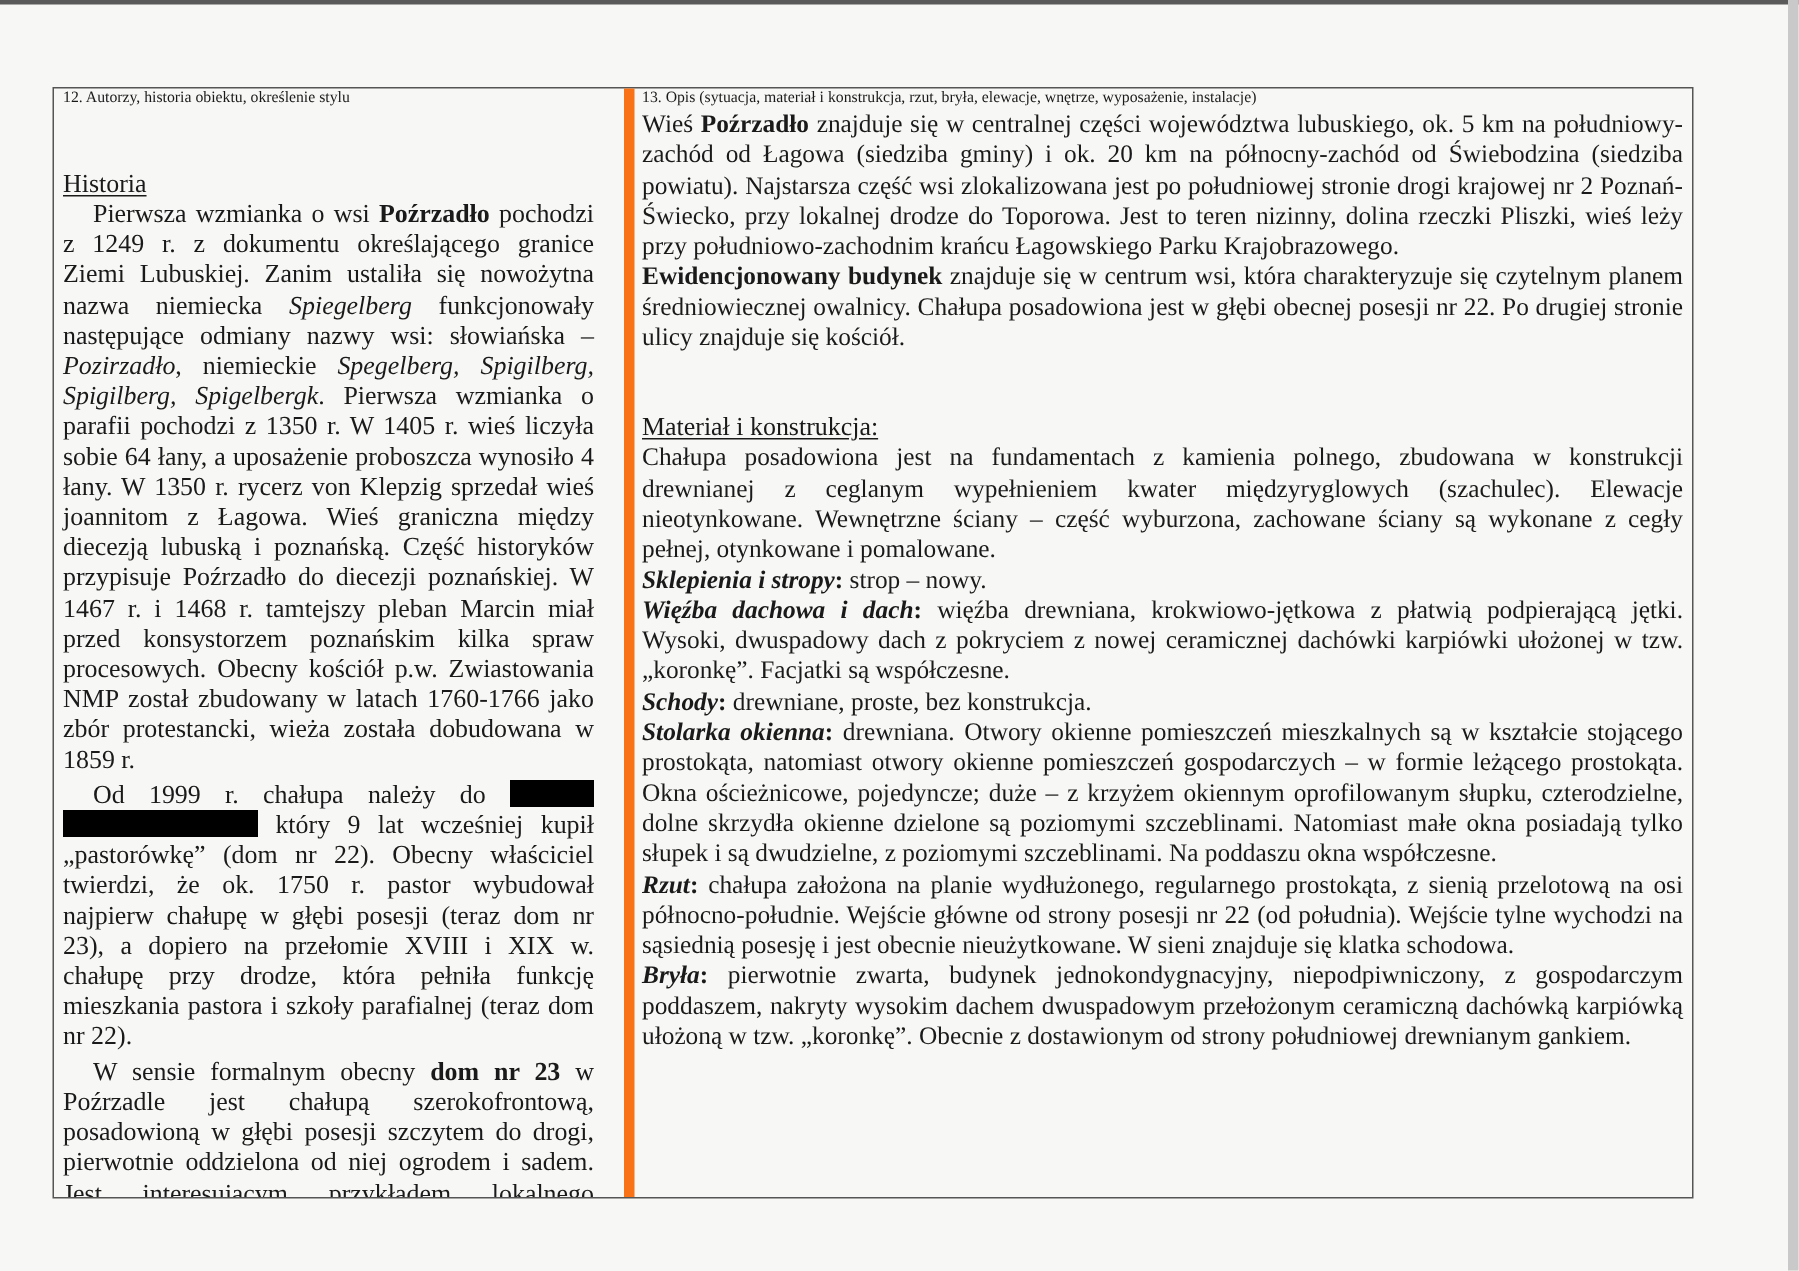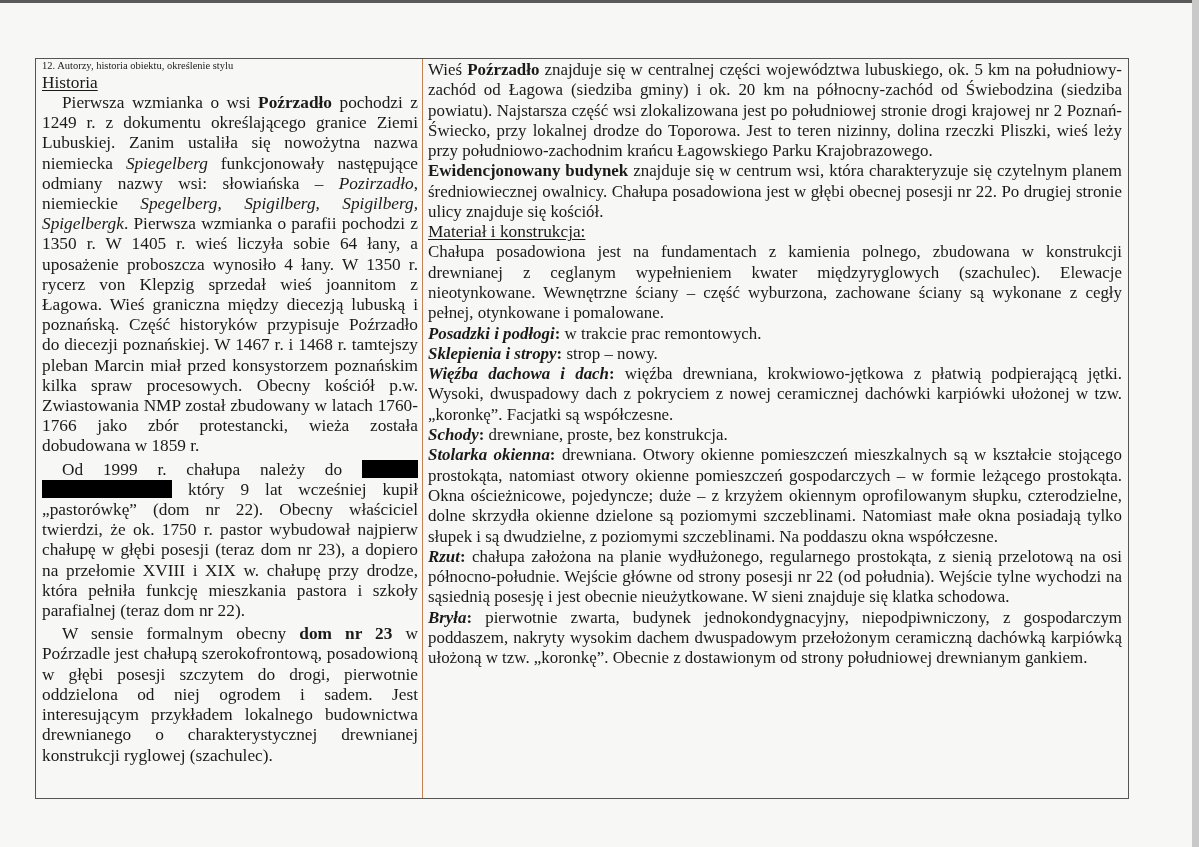--- a/index.html
+++ b/index.html
@@ -9,24 +9,24 @@
     font-family:"Liberation Serif", "DejaVu Serif", serif;
     color:#1a1a1a;
   }
   .scan-topline { position:absolute; left:0; top:0; width:1199px; height:3px; background:#5a5a5a; }
   .scan-right { position:absolute; right:0; top:0; width:7px; height:847px; background:#c9c9c9; }
   .sheet {
     position:absolute; left:35px; top:58px; width:1094px; height:741px;
     border:1px solid #555; box-sizing:border-box; display:flex;
   }
   .col { box-sizing:border-box; position:relative; overflow:hidden; }
-  .col-left { width:387px; border-right:1px solid #f97316; padding:1px 4px 0 6px; }
+  .col-left { width:387px; border-right:7px solid #f97316; padding:1px 20px 0 6px; }
   .col-right { flex:1; padding:1px 6px 0 5px; }
   .section-label { font-size:10.5px; line-height:12px; height:13px; white-space:nowrap; }
-  .heading { font-size:17.3px; line-height:20px; text-decoration:underline; text-underline-offset:2px; }
+  .heading { font-size:17.3px; line-height:20px; text-decoration:underline; text-underline-offset:2px;margin-top:40px; }
   .p { font-size:17.3px; line-height:20.2px; text-align:justify; margin:0; }
   .indent { text-indent:20px; }
   .gap { margin-top:3px; }
   b { font-weight:bold; }
   i { font-style:italic; }
   .bi { font-weight:bold; font-style:italic; }
   .redact { display:inline-block; background:#000; vertical-align:-3px; height:18px; }
   .r1 { width:56px; }
   .r2 { width:130px; }
   .rp { font-size:16.9px; line-height:20.3px; text-align:justify; margin:0; }
@@ -44,26 +44,26 @@
 
     <p class="p indent"><span>Pierwsza wzmianka o wsi </span><b>Poźrzadło</b><span> pochodzi z 1249 r. z dokumentu określającego granice Ziemi Lubuskiej. Zanim ustaliła się nowożytna nazwa niemiecka </span><i>Spiegelberg</i><span> funkcjonowały następujące odmiany nazwy wsi: słowiańska – </span><i>Pozirzadło</i><span>, niemieckie </span><i>Spegelberg, Spigilberg, Spigilberg, Spigelbergk</i><span>. Pierwsza wzmianka o parafii pochodzi z 1350 r. W 1405 r. wieś liczyła sobie 64 łany, a uposażenie proboszcza wynosiło 4 łany. W 1350 r. rycerz von Klepzig sprzedał wieś joannitom z Łagowa. Wieś graniczna między diecezją lubuską i poznańską. Część historyków przypisuje Poźrzadło do diecezji poznańskiej. W 1467 r. i 1468 r. tamtejszy pleban Marcin miał przed konsystorzem poznańskim kilka spraw procesowych. Obecny kościół p.w. Zwiastowania NMP został zbudowany w latach 1760-1766 jako zbór protestancki, wieża została dobudowana w 1859 r.</span></p>
 
 
     <p class="p indent gap"><span>Od 1999 r. chałupa należy do </span><span class="redact r1"></span> <span class="redact r2"></span><span> który 9 lat wcześniej kupił „pastorówkę” (dom nr 22). Obecny właściciel twierdzi, że ok. 1750 r. pastor wybudował najpierw chałupę w głębi posesji (teraz dom nr 23), a dopiero na przełomie XVIII i XIX w. chałupę przy drodze, która pełniła funkcję mieszkania pastora i szkoły parafialnej (teraz dom nr 22).</span></p>
 
     <p class="p indent gap"><span>W sensie formalnym obecny </span><b>dom nr 23</b><span> w Poźrzadle jest chałupą szerokofrontową, posadowioną w głębi posesji szczytem do drogi, pierwotnie oddzielona od niej ogrodem i sadem. Jest interesującym przykładem lokalnego budownictwa drewnianego o charakterystycznej drewnianej konstrukcji ryglowej (szachulec).</span></p>
   </div>
 
   <div class="col col-right">
+    <div class="section-label">13. Opis  (sytuacja, materiał i konstrukcja, rzut, bryła, elewacje, wnętrze, wyposażenie, instalacje)</div>
     <p class="rp"><span>Wieś </span><b>Poźrzadło</b><span> znajduje się w centralnej części województwa lubuskiego, ok. 5 km na południowy-zachód od Łagowa (siedziba gminy) i ok. 20 km na północny-zachód od Świebodzina (siedziba powiatu). Najstarsza część wsi zlokalizowana jest po południowej stronie drogi krajowej nr 2 Poznań-Świecko, przy lokalnej drodze do Toporowa. Jest to teren nizinny, dolina rzeczki Pliszki, wieś leży przy południowo-zachodnim krańcu Łagowskiego Parku Krajobrazowego.</span></p>
     <p class="rp"><b>Ewidencjonowany budynek</b><span> znajduje się w centrum wsi, która charakteryzuje się czytelnym planem średniowiecznej owalnicy. Chałupa posadowiona jest w głębi obecnej posesji nr 22. Po drugiej stronie ulicy znajduje się kościół.</span></p>
     <div class="heading">Materiał i konstrukcja:</div>
     <p class="rp">Chałupa posadowiona jest na fundamentach z kamienia polnego, zbudowana w konstrukcji drewnianej z ceglanym wypełnieniem kwater międzyryglowych (szachulec). Elewacje nieotynkowane. Wewnętrzne ściany – część wyburzona, zachowane ściany są wykonane z cegły pełnej, otynkowane i pomalowane.</p>
 
-    <p class="rp"><span class="bi">Posadzki i podłogi</span><b>:</b><span> w trakcie prac remontowych.</span></p>
     <p class="rp"><span class="bi">Sklepienia i stropy</span><b>:</b><span> strop – nowy.</span></p>
     <p class="rp"><span class="bi">Więźba dachowa i dach</span><b>:</b><span> więźba drewniana, krokwiowo-jętkowa z płatwią podpierającą jętki. Wysoki, dwuspadowy dach z pokryciem z nowej ceramicznej dachówki karpiówki ułożonej w tzw. „koronkę”. Facjatki są współczesne.</span></p>
     <p class="rp"><span class="bi">Schody</span><b>:</b><span> drewniane, proste, bez konstrukcja.</span></p>
     <p class="rp"><span class="bi">Stolarka okienna</span><b>:</b><span> drewniana. Otwory okienne pomieszczeń mieszkalnych są w kształcie stojącego prostokąta, natomiast otwory okienne pomieszczeń gospodarczych – w formie leżącego prostokąta. Okna ościeżnicowe, pojedyncze; duże – z krzyżem okiennym oprofilowanym słupku, czterodzielne, dolne skrzydła okienne dzielone są poziomymi szczeblinami. Natomiast małe okna posiadają tylko słupek i są dwudzielne, z poziomymi szczeblinami. Na poddaszu okna współczesne.</span></p>
     <p class="rp"><span class="bi">Rzut</span><b>:</b><span> chałupa założona na planie wydłużonego, regularnego prostokąta, z sienią przelotową na osi północno-południe. Wejście główne od strony posesji nr 22 (od południa). Wejście tylne wychodzi na sąsiednią posesję i jest obecnie nieużytkowane. W sieni znajduje się klatka schodowa.</span></p>
     <p class="rp"><span class="bi">Bryła</span><b>:</b><span> pierwotnie zwarta, budynek jednokondygnacyjny, niepodpiwniczony, z gospodarczym poddaszem, nakryty wysokim dachem dwuspadowym przełożonym ceramiczną dachówką karpiówką ułożoną w tzw. „koronkę”. Obecnie z dostawionym od strony południowej drewnianym gankiem.</span></p>
   </div>
 </div>
 
 </body></html>

